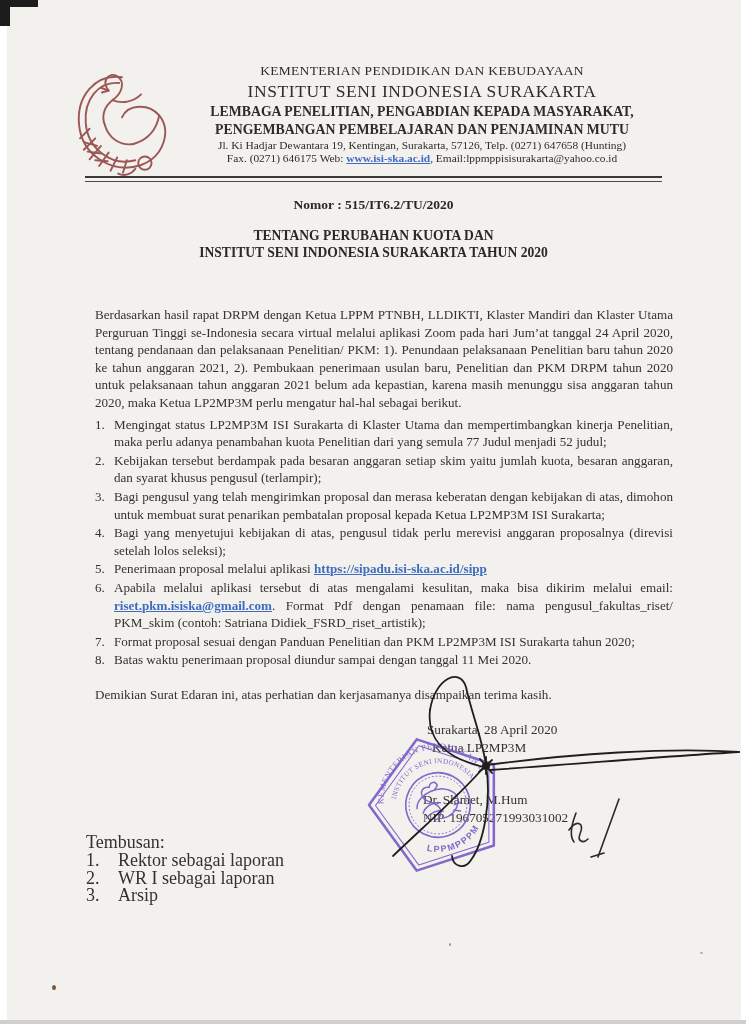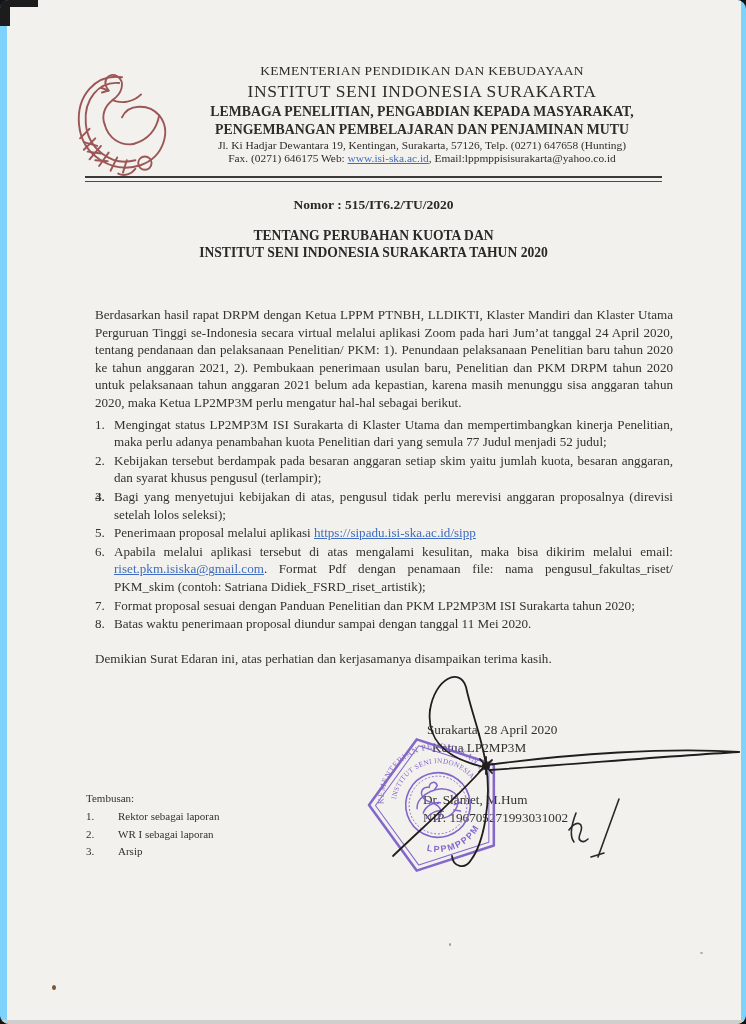--- a/index.html
+++ b/index.html
@@ -1,33 +1,33 @@
 <!DOCTYPE html>
 <html><head>
 <meta charset="utf-8">
 <style>
   html,body{margin:0;padding:0;}
   body{background:#141414;font-family:"Liberation Serif","DejaVu Serif",serif;}
-  .scan{position:relative;width:746px;height:1024px;background:#7dd3fc;overflow:hidden;border-radius:9px;}
+  .scan{position:relative;width:746px;height:1024px;background:#ffffff;overflow:hidden;}
   .paper{position:absolute;left:7px;top:0;right:5px;bottom:3px;background:#f2f1ed;}
   .corner-dark{position:absolute;left:0;top:0;width:38px;height:7px;background:#1c1c1c;}
   .corner-dark2{position:absolute;left:0;top:0;width:10px;height:26px;background:#1c1c1c;}
   .bottom-strip{position:absolute;left:0;bottom:0;width:100%;height:4px;background:#cfcfcd;}
   .speck{position:absolute;border-radius:50%;}
 
   
   .logo{position:absolute;left:64px;top:62px;width:116px;height:124px;}
   .hdr{position:absolute;left:180px;top:63px;width:484px;text-align:center;color:#2e2c29;}
   .hdr-l1{font-size:13.5px;letter-spacing:.3px;}
   .hdr-l2{font-size:17.5px;letter-spacing:.6px;margin-top:2px;}
   .hdr-l3,.hdr-l4{font-size:13.8px;font-weight:700;margin-top:2px;}
   .hdr-a1,.hdr-a2{font-size:11.4px;margin-top:1px;}
   .rule2{position:absolute;left:85px;top:176px;width:577px;height:3px;border-top:2.6px solid #3a3a3a;border-bottom:1.6px solid #4a4a4a;}
 
-  .link{color:#3f6cc0;text-decoration:underline;}
+  .link{color:#3f6cc0;text-decoration:underline;font-weight:bold;}
 
   
   .titleblock{position:absolute;left:85px;top:196px;width:577px;text-align:center;color:#2a2927;}
   .t-head{font-size:17.5px;font-weight:700;letter-spacing:1px;display:inline-block;border-bottom:2.3px solid #2a2927;padding:0 3px 1px;}
   .t-nomor{font-size:13.5px;font-weight:700;margin-top:1px;}
   .t-subj{font-size:13.6px;font-weight:700;line-height:16.5px;margin-top:15px;}
 
   
   .content{position:absolute;left:95px;top:306px;width:578px;color:#33322f;font-size:13.1px;line-height:17.6px;text-align:justify;}
   .opening{margin:0;}
@@ -40,21 +40,21 @@
   .sig-text{position:absolute;color:#33322f;font-size:13.2px;line-height:17.5px;}
   .sig-date{left:427px;top:721px;}
   .sig-pos{left:432px;top:739px;}
   .sig-name{left:423px;top:791px;}
   .sig-nip{left:423px;top:809px;}
 
   .stamp{position:absolute;left:350px;top:730px;width:176px;height:150px;opacity:.92;}
   .signature-svg{position:absolute;left:340px;top:663px;width:406px;height:215px;}
 
   
-  .cc{position:absolute;left:86px;top:790px;color:#33322f;font-size:11px;line-height:17.8px;}
+  .cc{position:absolute;left:86px;top:834px;color:#33322f;font-size:18px;line-height:17.8px;}
   .cc-items{margin:0;padding:0;list-style:none;}
   .cc-items li{position:relative;padding-left:32px;}
   .cc-items .num{position:absolute;left:0;}
 </style>
 </head>
 <body>
 
 <div class="scan">
   <div class="paper"></div>
   <div class="corner-dark"></div>
@@ -93,21 +93,21 @@
       <div>TENTANG PERUBAHAN KUOTA DAN</div>
       <div>INSTITUT SENI INDONESIA SURAKARTA TAHUN 2020</div>
     </div>
   </div>
 
   <div class="content">
     <p class="opening">Berdasarkan hasil rapat DRPM dengan Ketua LPPM PTNBH, LLDIKTI, Klaster Mandiri dan Klaster Utama Perguruan Tinggi se-Indonesia secara virtual melalui aplikasi Zoom pada hari Jum’at tanggal 24 April 2020, tentang pendanaan dan pelaksanaan Penelitian/ PKM: 1). Penundaan pelaksanaan Penelitian baru tahun 2020 ke tahun anggaran 2021,  2). Pembukaan penerimaan usulan baru, Penelitian dan PKM DRPM tahun 2020 untuk pelaksanaan tahun anggaran 2021 belum ada kepastian, karena masih menunggu sisa anggaran tahun 2020, maka Ketua LP2MP3M perlu mengatur hal-hal sebagai berikut.</p>
     <ol class="items">
       <li><span class="num">1.</span><span>Mengingat status LP2MP3M ISI Surakarta di Klaster Utama  dan mempertimbangkan kinerja Penelitian, maka perlu adanya penambahan kuota Penelitian dari yang semula 77 Judul menjadi 52 judul;</span><span class="link"></span><span></span></li>
       <li><span class="num">2.</span><span>Kebijakan tersebut berdampak pada besaran anggaran setiap skim yaitu jumlah kuota, besaran anggaran, dan syarat khusus pengusul (terlampir);</span><span class="link"></span><span></span></li>
-      <li><span class="num">3.</span><span class="link"></span><span></span></li>
+      <li><span class="num">3.</span><span>Bagi pengusul yang telah mengirimkan proposal dan merasa keberatan dengan kebijakan di atas, dimohon untuk membuat surat penarikan pembatalan proposal kepada Ketua LP2MP3M ISI Surakarta;</span><span class="link"></span><span></span></li>
       <li><span class="num">4.</span><span>Bagi yang menyetujui kebijakan di atas, pengusul tidak perlu merevisi anggaran proposalnya (direvisi setelah lolos seleksi);</span><span class="link"></span><span></span></li>
       <li><span class="num">5.</span><span>Penerimaan proposal melalui aplikasi </span><span class="link">https://sipadu.isi-ska.ac.id/sipp</span><span></span></li>
       <li><span class="num">6.</span><span>Apabila melalui aplikasi tersebut di atas mengalami kesulitan, maka bisa dikirim melalui email: </span><span class="link">riset.pkm.isiska@gmail.com</span><span>. Format Pdf dengan penamaan file: nama pengusul_fakultas_riset/ PKM_skim (contoh: Satriana Didiek_FSRD_riset_artistik);</span></li>
       <li><span class="num">7.</span><span>Format proposal sesuai dengan Panduan Penelitian dan PKM LP2MP3M ISI Surakarta tahun 2020;</span><span class="link"></span><span></span></li>
       <li><span class="num">8.</span><span>Batas waktu penerimaan proposal diundur sampai dengan tanggal 11 Mei 2020.</span><span class="link"></span><span></span></li>
     </ol>
     <p class="closing">Demikian Surat Edaran ini, atas perhatian dan kerjasamanya disampaikan terima kasih.</p>
   </div>
 
   <div class="sig-text sig-date">Surakarta, 28 April 2020</div>

